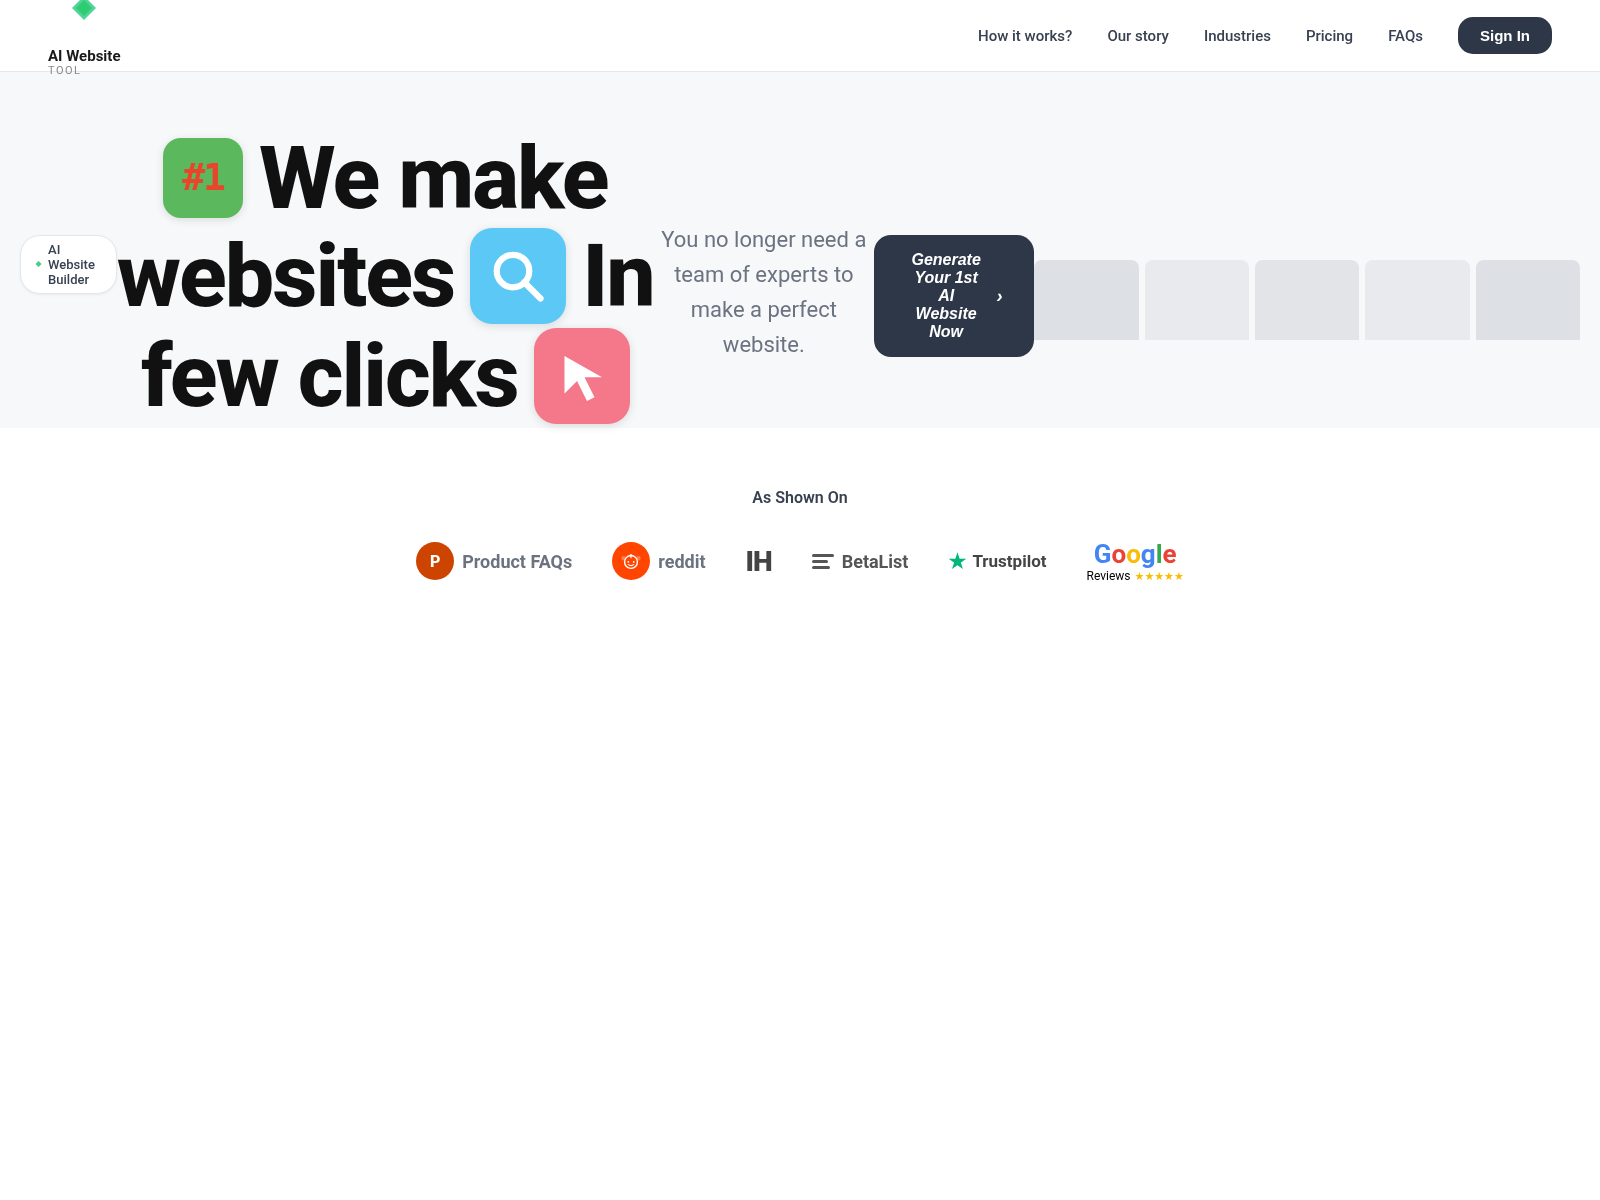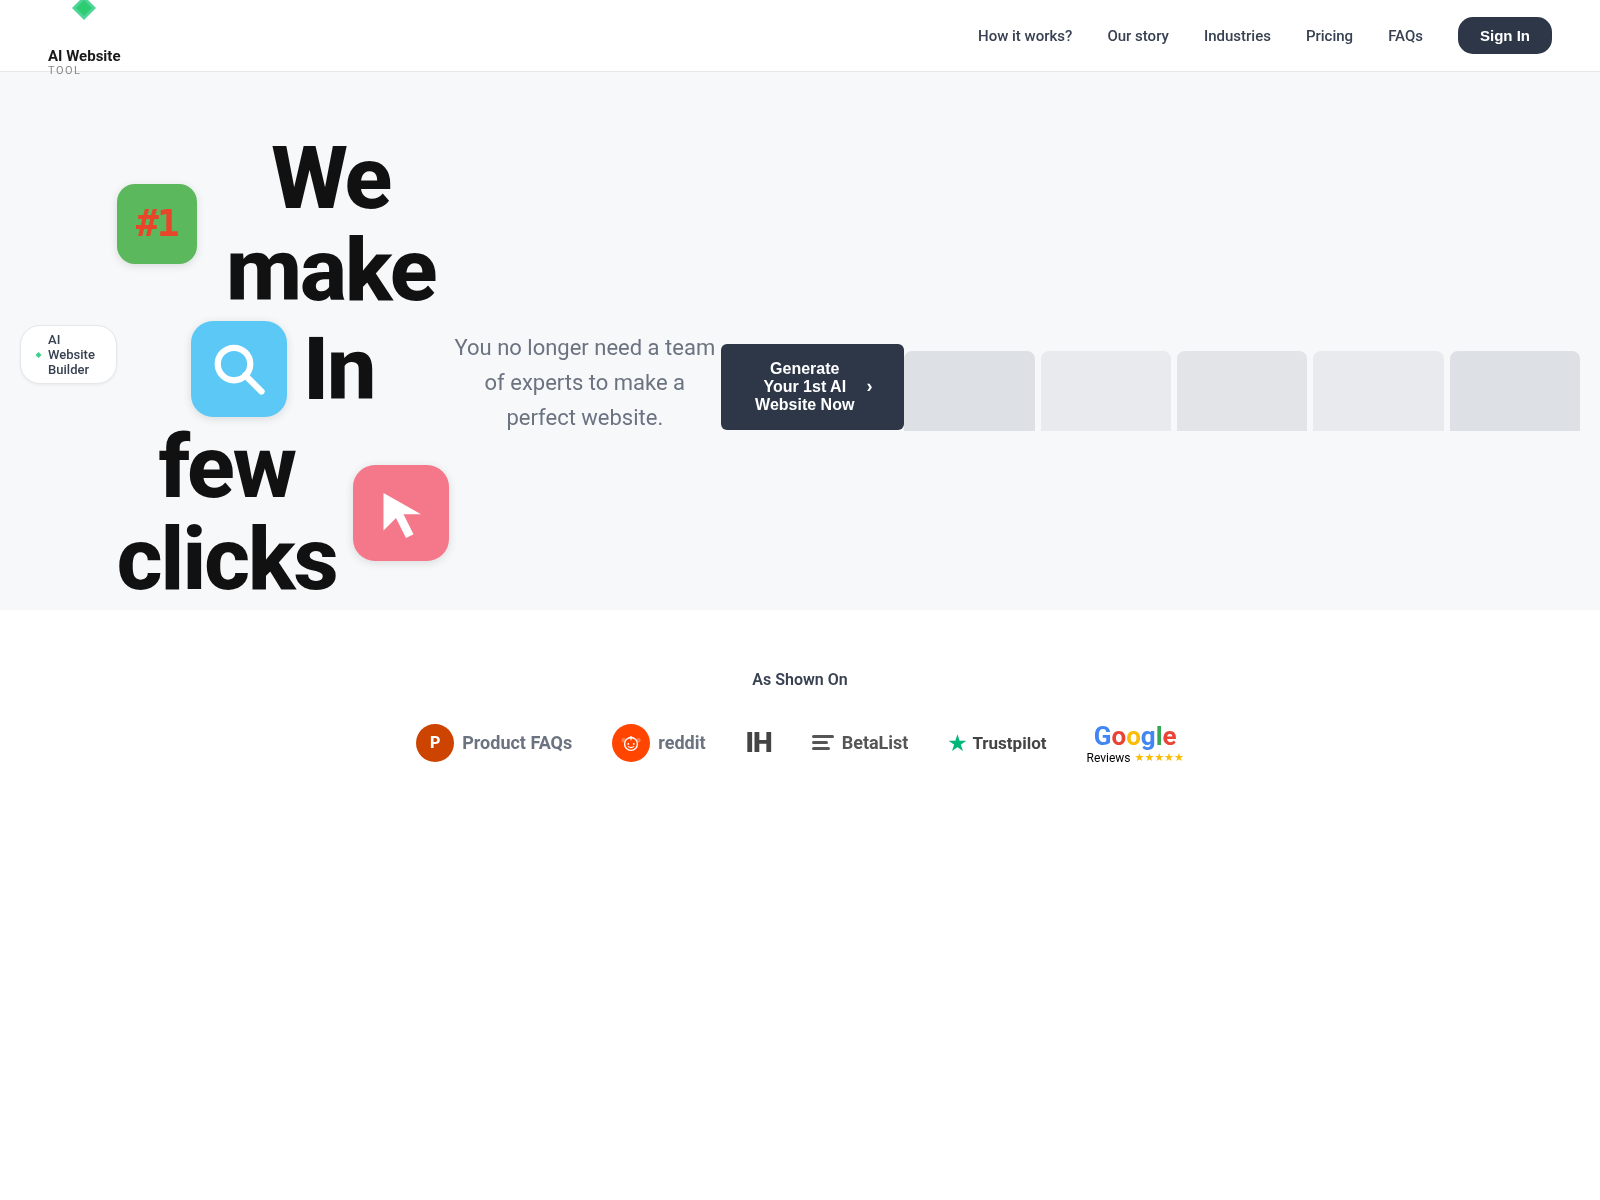--- a/index.html
+++ b/index.html
@@ -58,23 +58,23 @@
       width: 96px; height: 96px; background: #f4788a;
       border-radius: 22px; display: inline-flex; align-items: center; justify-content: center;
       box-shadow: 0 2px 10px rgba(0,0,0,0.12); flex-shrink: 0;
     }
 
     .hero-sub {
       font-size: 22px; color: #6b7280; text-align: center; margin-top: 24px; line-height: 1.6;
     }
 
     .btn-cta {
-      margin-top: 32px; background: #2d3748; color: #fff; border: none; border-radius: 6px;
+      margin-top: 32px; background: #2d3748; color: #fff; border: none; border-radius: 17px;
       padding: 16px 32px; font-size: 16px; font-weight: 600; cursor: pointer;
-      display: inline-flex; align-items: center; gap: 10px;
+      display: inline-flex; align-items: center; gap: 10px; font-style: italic;
     }
     .btn-cta-arrow { font-size: 18px; }
 
     
     .preview-strip {
       margin-top: 40px; width: 100%; max-width: 900px;
       display: flex; gap: 6px; height: 80px;
     }
     .preview-tile {
       flex: 1; background: #e8eaed; border-radius: 8px 8px 0 0; height: 80px;
@@ -150,20 +150,21 @@
     </svg>
     <span>AI Website Builder</span>
   </div>
 
   <div class="hero-headline">
     <div class="line">
       <div class="icon-number">#1</div>
       <span>We make</span>
     </div>
     <div class="line">
+      <span>websites</span>
       <div class="icon-search">
         <svg viewBox="0 0 48 48" width="60" height="60">
           <circle cx="20" cy="20" r="13" stroke="white" stroke-width="5" fill="none"></circle>
           <line x1="29" y1="29" x2="42" y2="42" stroke="white" stroke-width="5" stroke-linecap="round"></line>
         </svg>
       </div>
       <span>In</span>
     </div>
     <div class="line">
       <span>few clicks</span>

